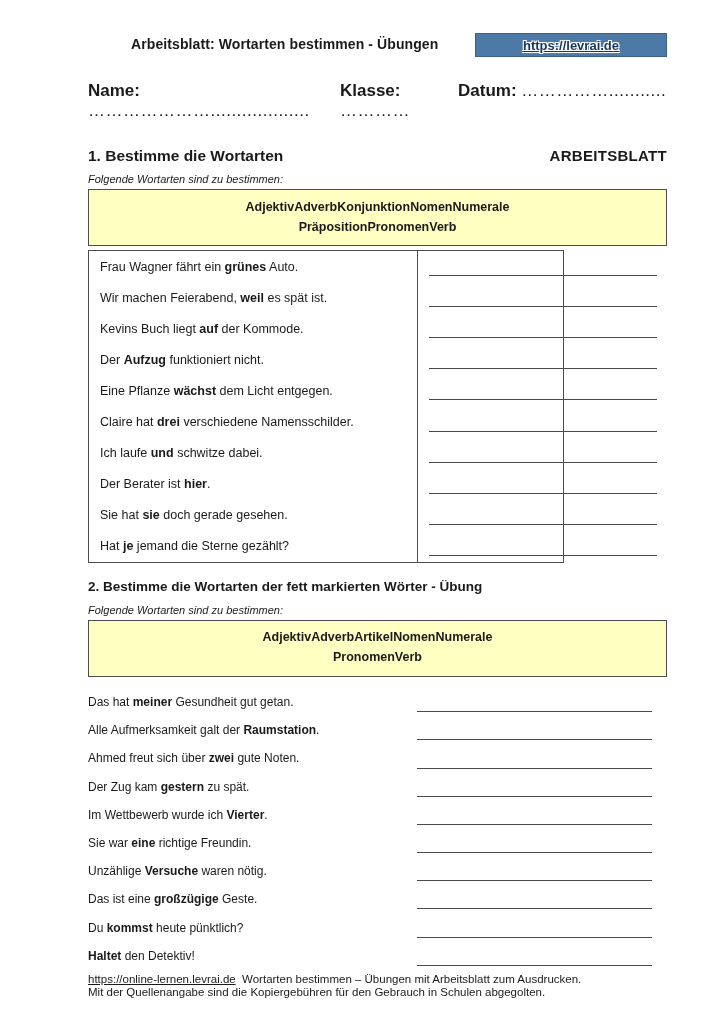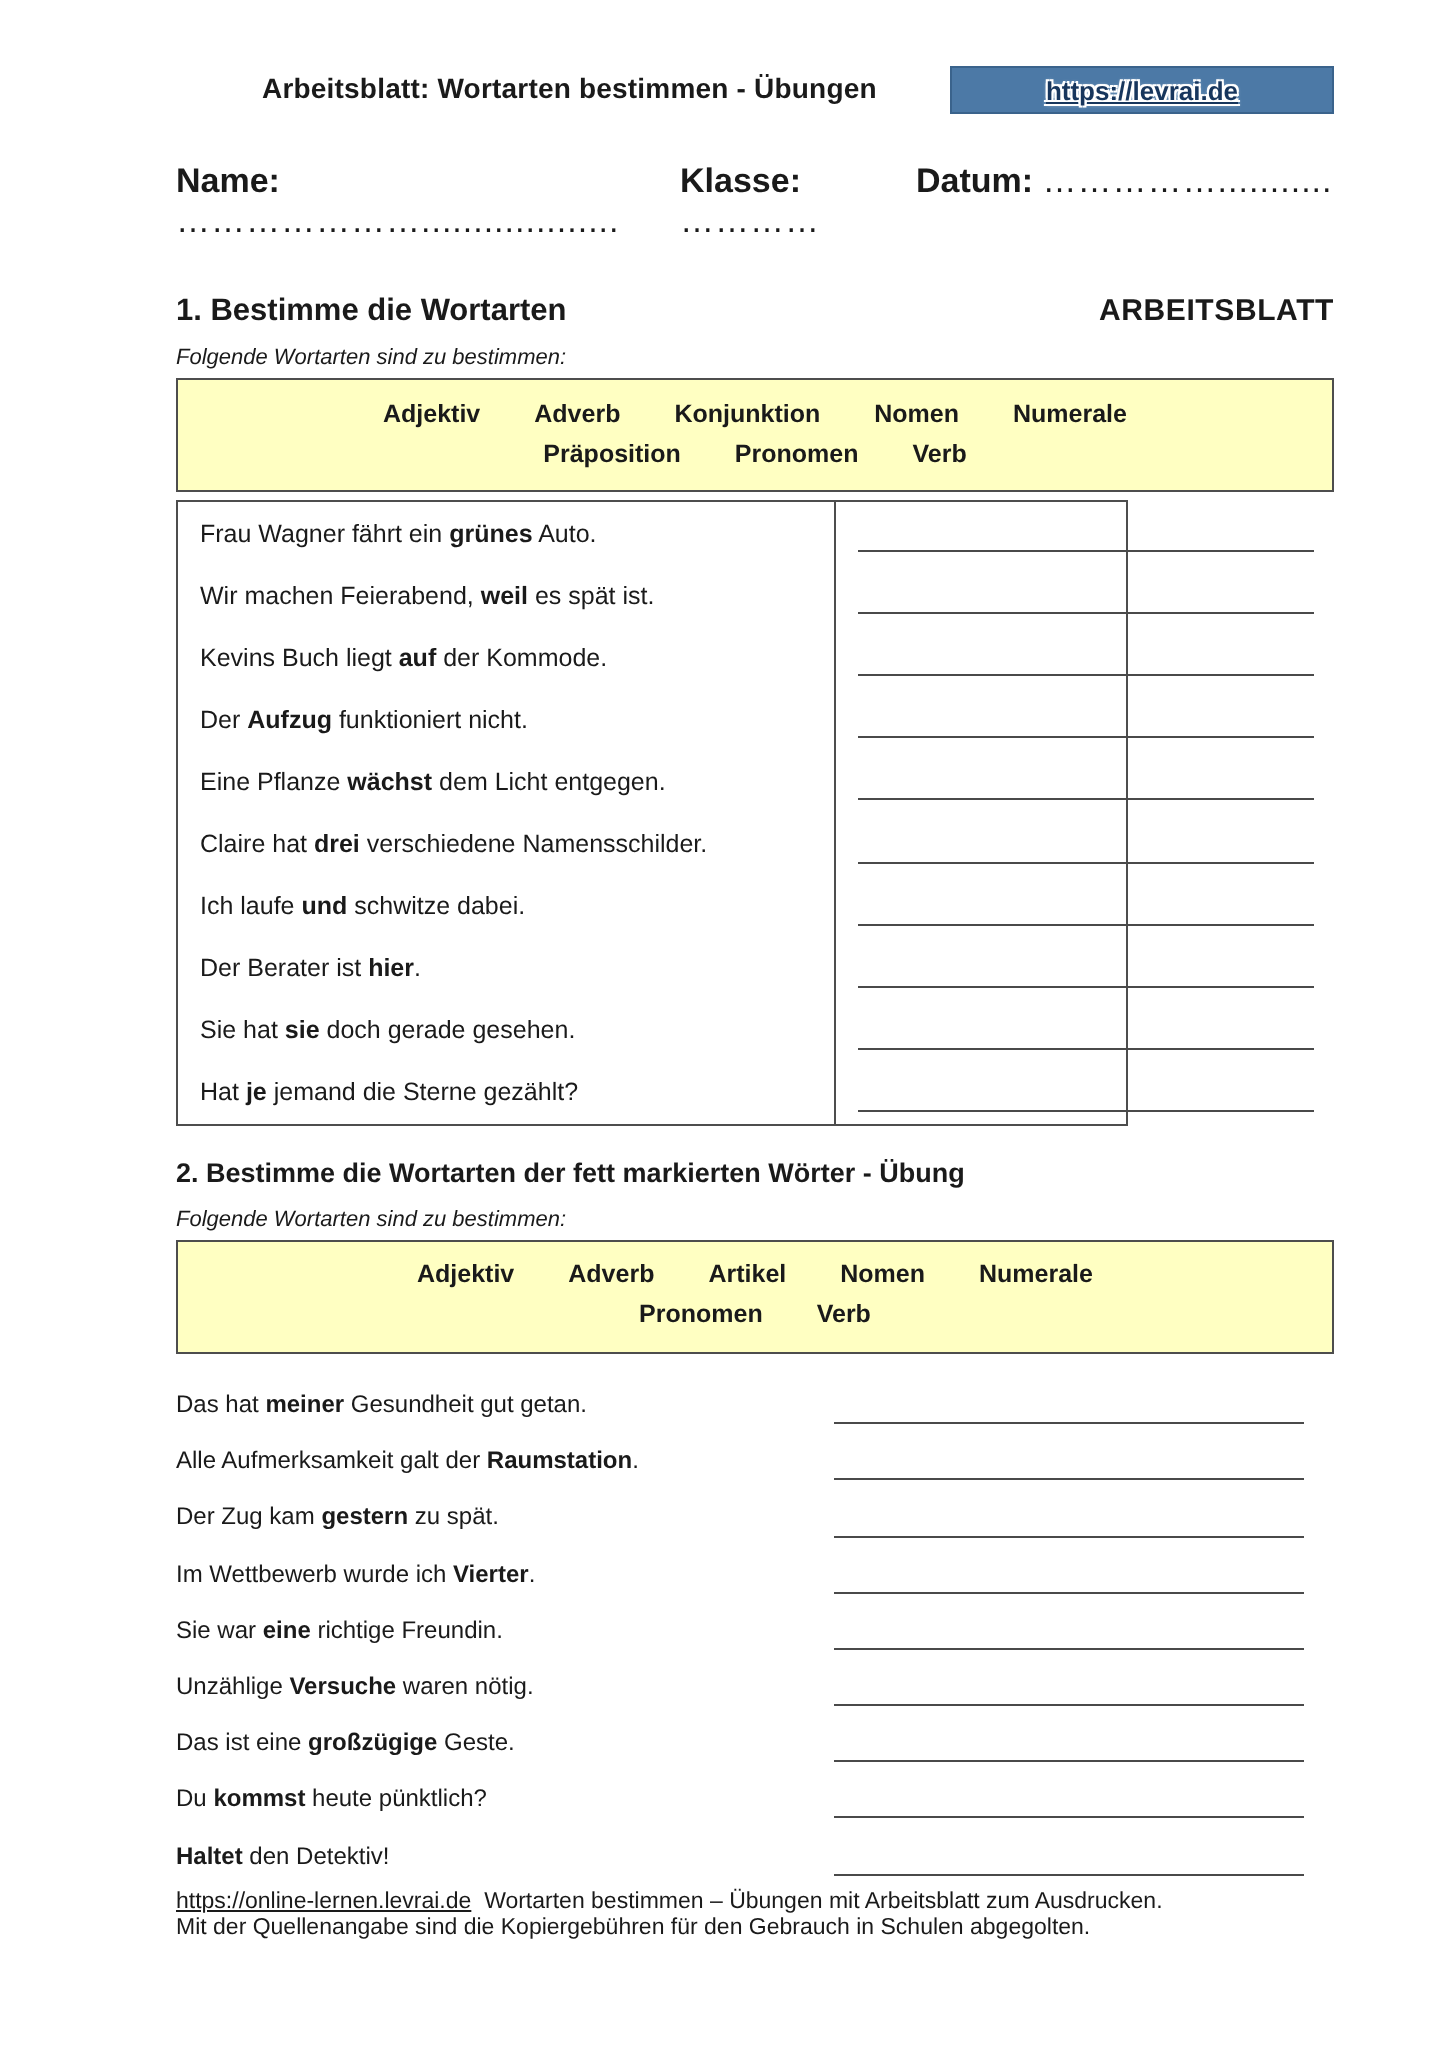--- a/index.html
+++ b/index.html
@@ -40,21 +40,21 @@
   .intro { font-size:11px; margin-top:8px;font-style:italic; }
 
   
   .wordbox {
     margin-top:4px; height:57px; width:579px;
     background:var(--wordbox-bg,#FFFFC2);
     border:1px solid var(--wordbox-border,#4D4D4D);
     display:flex; flex-direction:column; align-items:center; justify-content:center;
     gap:6px; padding-bottom:2px;
   }
-  .wline { display:flex; gap:27px; font-size:12.5px; font-weight:bold; }
+  .wline { display:flex; font-size:12.5px; font-weight:bold; }
 
   
   .ex-box {
     margin-top:4px; width:476px;
     border:1px solid var(--box-border,#4D4D4D);
   }
   .ex-box .row { display:grid; grid-template-columns:328px 249px; height:31.1px; }
   .ex-box .sent { padding-left:11px; display:flex; align-items:center; font-size:12.5px; white-space:pre; }
   .ex-box .ans {
     border-left:1px solid var(--box-border,#4D4D4D);
@@ -212,20 +212,26 @@
           <span class="line"></span>
         </div>
       </div>
       <div class="row">
         <div class="sent"><span>Alle Aufmerksamkeit galt der </span><span class="b">Raumstation</span><span>.</span></div>
         <div class="ans">
           <span class="line"></span>
         </div>
       </div>
       <div class="row">
+        <div class="sent"><span>Ahmed freut sich über </span><span class="b">zwei</span><span> gute Noten.</span></div>
+        <div class="ans">
+          <span class="line"></span>
+        </div>
+      </div>
+      <div class="row">
         <div class="sent"><span>Der Zug kam </span><span class="b">gestern</span><span> zu spät.</span></div>
         <div class="ans">
           <span class="line"></span>
         </div>
       </div>
       <div class="row">
         <div class="sent"><span>Im Wettbewerb wurde ich </span><span class="b">Vierter</span><span>.</span></div>
         <div class="ans">
           <span class="line"></span>
         </div>

